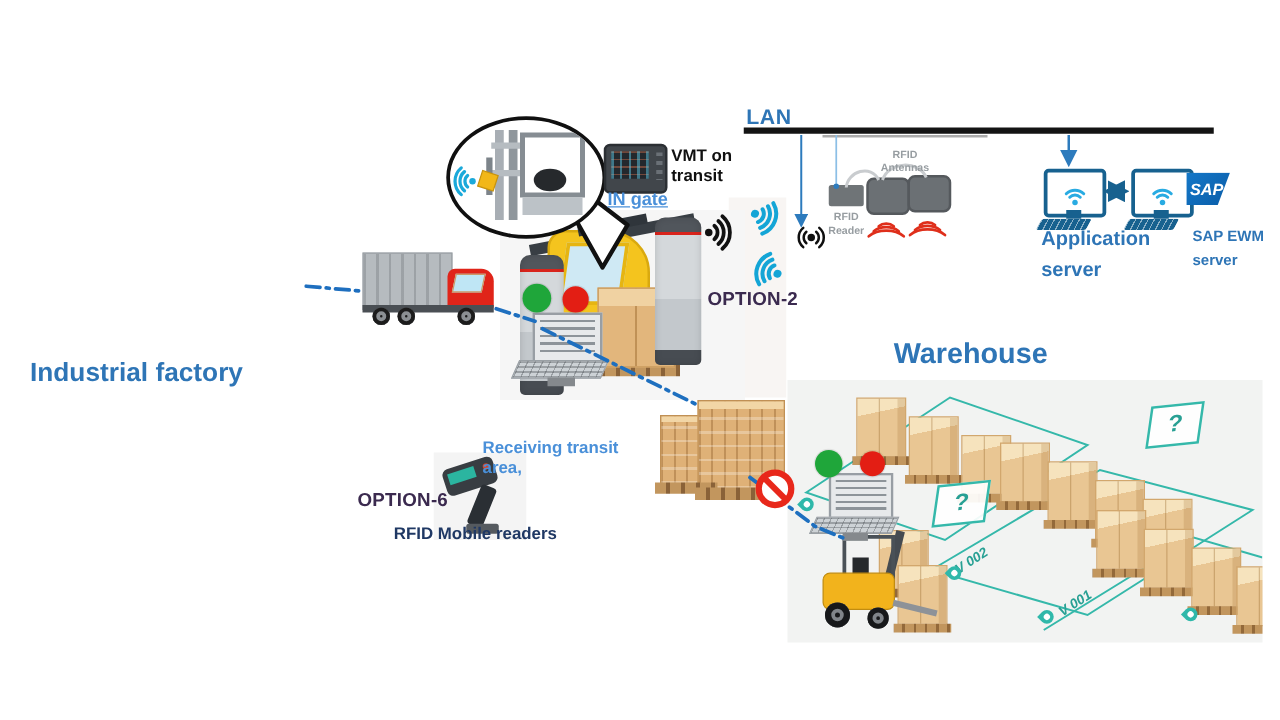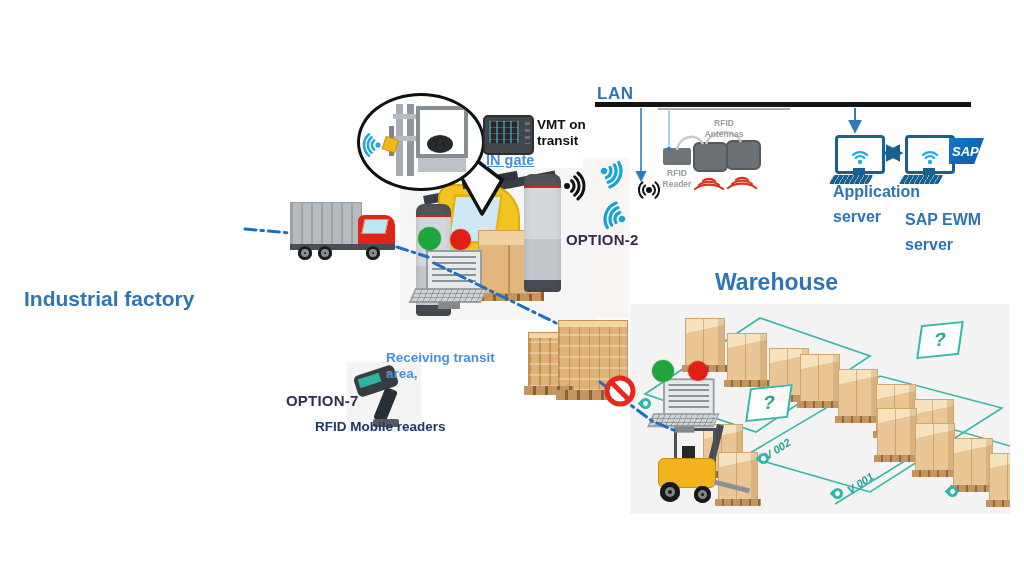--- a/index.html
+++ b/index.html
@@ -164,21 +164,21 @@
     </svg>
   </div>
   <div class="stand" style="left:923px;top:168px;"></div>
   <div class="kb" style="left:901px;top:175px;"></div>
   <div class="abs" style="left:949px;top:138px;width:35px;height:26px;background:linear-gradient(135deg,#1478c8,#0a5ca8);
               clip-path:polygon(0 0,100% 0,72% 100%,0 100%);z-index:3;display:flex;align-items:center;">
     <span style="color:#fff;font-weight:900;font-style:italic;font-size:13px;padding-left:3px;">SAP</span>
   </div>
   <div class="lbl heading preline" style="left:833px;top:180px;font-size:16px;line-height:1.55;">Application
 server</div>
-  <div class="lbl heading preline" style="left:905px;top:180px;font-size:16px;line-height:1.55;margin-top:28px;">SAP EWM
+  <div class="lbl heading preline" style="left:954px;top:180px;font-size:12px;line-height:1.55;">SAP EWM
 server</div>
 
   <div class="lbl heading" style="left:715px;top:269px;font-size:23px;">Warehouse</div>
   <div class="abs" style="left:630px;top:304px;width:380px;height:210px;background:#f2f3f2;overflow:hidden;z-index:1;">
     <svg width="380" height="210" class="abs" style="left:0;top:0;">
       <g fill="none" stroke="#35b8aa" stroke-width="1.6">
         <polygon points="15,90 130,14 240,52 126,128"></polygon>
         <polygon points="115,152 250,72 372,104 240,188"></polygon>
         <polyline points="205,200 325,126 380,142"></polyline>
       </g>
@@ -232,21 +232,21 @@
 
   <div class="abs" style="left:524px;top:320px;width:106px;height:86px;z-index:2;">
     <div class="stack" style="left:4px;top:12px;width:42px;height:54px;"></div>
     <div class="stack" style="left:34px;top:0;width:68px;height:70px;"></div>
     <div class="slats" style="left:0;top:66px;width:50px;"></div>
     <div class="slats" style="left:32px;top:70px;width:74px;height:10px;"></div>
   </div>
 
   <div class="lbl lightblue" style="left:386px;top:350px;font-size:13.5px;">Receiving transit</div>
   <div class="lbl lightblue" style="left:386px;top:366px;font-size:13.5px;">area,</div>
-  <div class="lbl optiontxt" style="left:286px;top:392px;font-size:15px;">OPTION-7</div>
+  <div class="lbl optiontxt" style="left:286px;top:392px;font-size:15px;">OPTION-6</div>
   <div class="abs" style="left:347px;top:362px;width:74px;height:70px;background:#f4f4f4;z-index:2;">
     <div class="abs" style="left:8px;top:8px;width:42px;height:22px;background:#383d42;border-radius:5px;transform:rotate(-18deg);">
       <div class="abs" style="left:4px;top:4px;width:22px;height:9px;background:#2bb5a0;"></div>
       <div class="abs" style="right:4px;top:5px;width:5px;height:5px;border-radius:50%;background:#d8452a;"></div>
     </div>
     <div class="abs" style="left:32px;top:26px;width:13px;height:34px;background:#2a2f34;border-radius:3px;transform:rotate(22deg);"></div>
     <div class="abs" style="left:26px;top:57px;width:26px;height:8px;background:#555a5f;border-radius:2px;"></div>
   </div>
   <div class="lbl navy" style="left:315px;top:419px;font-size:13.5px;">RFID Mobile readers</div>
 

